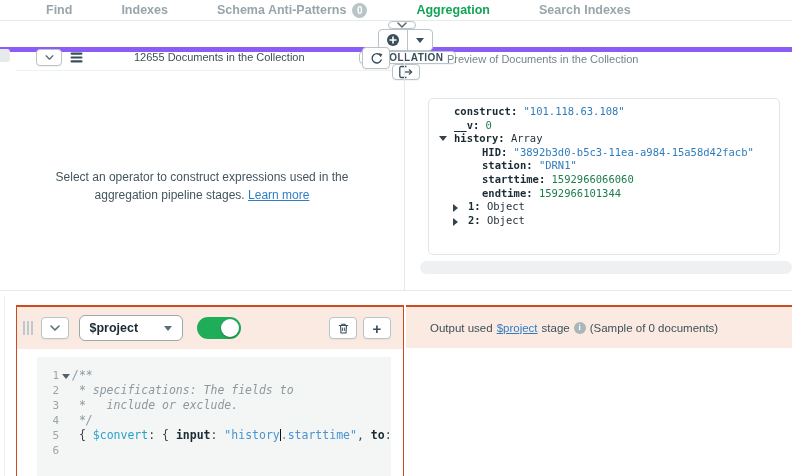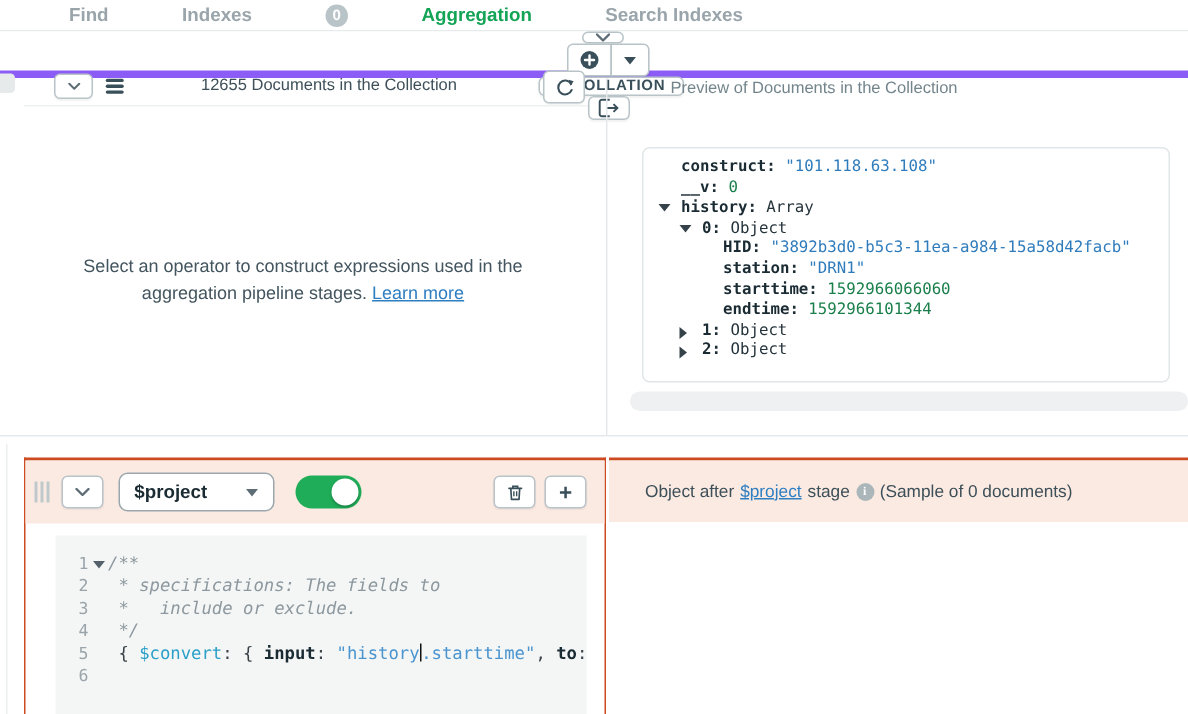--- a/index.html
+++ b/index.html
@@ -128,20 +128,21 @@
 <div id="app">
 
   <div class="tabbar">
       <div class="tab">
         <span>Find</span>
       </div>
       <div class="tab">
         <span>Indexes</span>
       </div>
       <div class="tab">
+        <span>Schema Anti-Patterns</span>
         <span class="tab-badge">0</span>
       </div>
       <div class="tab active">
         <span>Aggregation</span>
       </div>
       <div class="tab">
         <span>Search Indexes</span>
       </div>
     </div>
 
@@ -214,21 +215,20 @@
     <span class="link">Learn more</span>
   </div>
 
   <div class="split-v"></div>
 
   <div class="preview-title">Preview of Documents in the Collection</div>
   <div class="doc-card">
       <div class="doc-line" style="padding-left: 25px;"><span class="dkey">construct: </span><span class="dstr">"101.118.63.108"</span></div>
       <div class="doc-line" style="padding-left: 25px;"><span class="dkey">__v: </span><span class="dnum">0</span></div>
       <div class="doc-line" style="padding-left: 25px;"><span class="dcaret tri-down" style="left: 10px;"></span><span class="dkey">history: </span><span class="dplain">Array</span></div>
-      <div class="doc-line" style="padding-left: 39px;"><span class="dcaret tri-down" style="left: 24px;"></span><span class="dkey">0: </span><span class="dplain">Object</span></div>
       <div class="doc-line" style="padding-left: 53px;"><span class="dkey">HID: </span><span class="dstr">"3892b3d0-b5c3-11ea-a984-15a58d42facb"</span></div>
       <div class="doc-line" style="padding-left: 53px;"><span class="dkey">station: </span><span class="dstr">"DRN1"</span></div>
       <div class="doc-line" style="padding-left: 53px;"><span class="dkey">starttime: </span><span class="dnum">1592966066060</span></div>
       <div class="doc-line" style="padding-left: 53px;"><span class="dkey">endtime: </span><span class="dnum">1592966101344</span></div>
       <div class="doc-line" style="padding-left: 39px;"><span class="dcaret tri-right" style="left: 24px;"></span><span class="dkey">1: </span><span class="dplain">Object</span></div>
       <div class="doc-line" style="padding-left: 39px;"><span class="dcaret tri-right" style="left: 24px;"></span><span class="dkey">2: </span><span class="dplain">Object</span></div>
     </div>
   <div class="h-scrollbar"></div>
 
   <div class="hr-section"></div>
@@ -273,21 +273,21 @@
         <div class="code-line"><span class="gut">2</span><span class="foldcol"></span><span class="code"><span class="tok-comment"> * specifications: The fields to</span></span></div>
         <div class="code-line"><span class="gut">3</span><span class="foldcol"></span><span class="code"><span class="tok-comment"> *   include or exclude.</span></span></div>
         <div class="code-line"><span class="gut">4</span><span class="foldcol"></span><span class="code"><span class="tok-comment"> */</span></span></div>
         <div class="code-line"><span class="gut">5</span><span class="foldcol"></span><span class="code"><span class="tok-plain"> { </span><span class="tok-keyword">$convert</span><span class="tok-plain">: { </span><span class="tok-key">input</span><span class="tok-plain">: </span><span class="tok-string">"history</span><span class="tok-cursor"></span><span class="tok-string">.starttime"</span><span class="tok-plain">, </span><span class="tok-key">to</span><span class="tok-plain">: </span></span></div>
         <div class="code-line"><span class="gut">6</span><span class="foldcol"></span><span class="code"></span></div>
       </div>
   </div>
 
   <div class="stage-output">
     <div class="output-header">
-      <span>Object after</span>
+      <span>Output used</span>
       <span class="link">$project</span>
       <span>stage</span>
       <span class="info-icon">i</span>
       <span>(Sample of 0 documents)</span>
     </div>
   </div>
 
 </div>
 
 </body></html>

